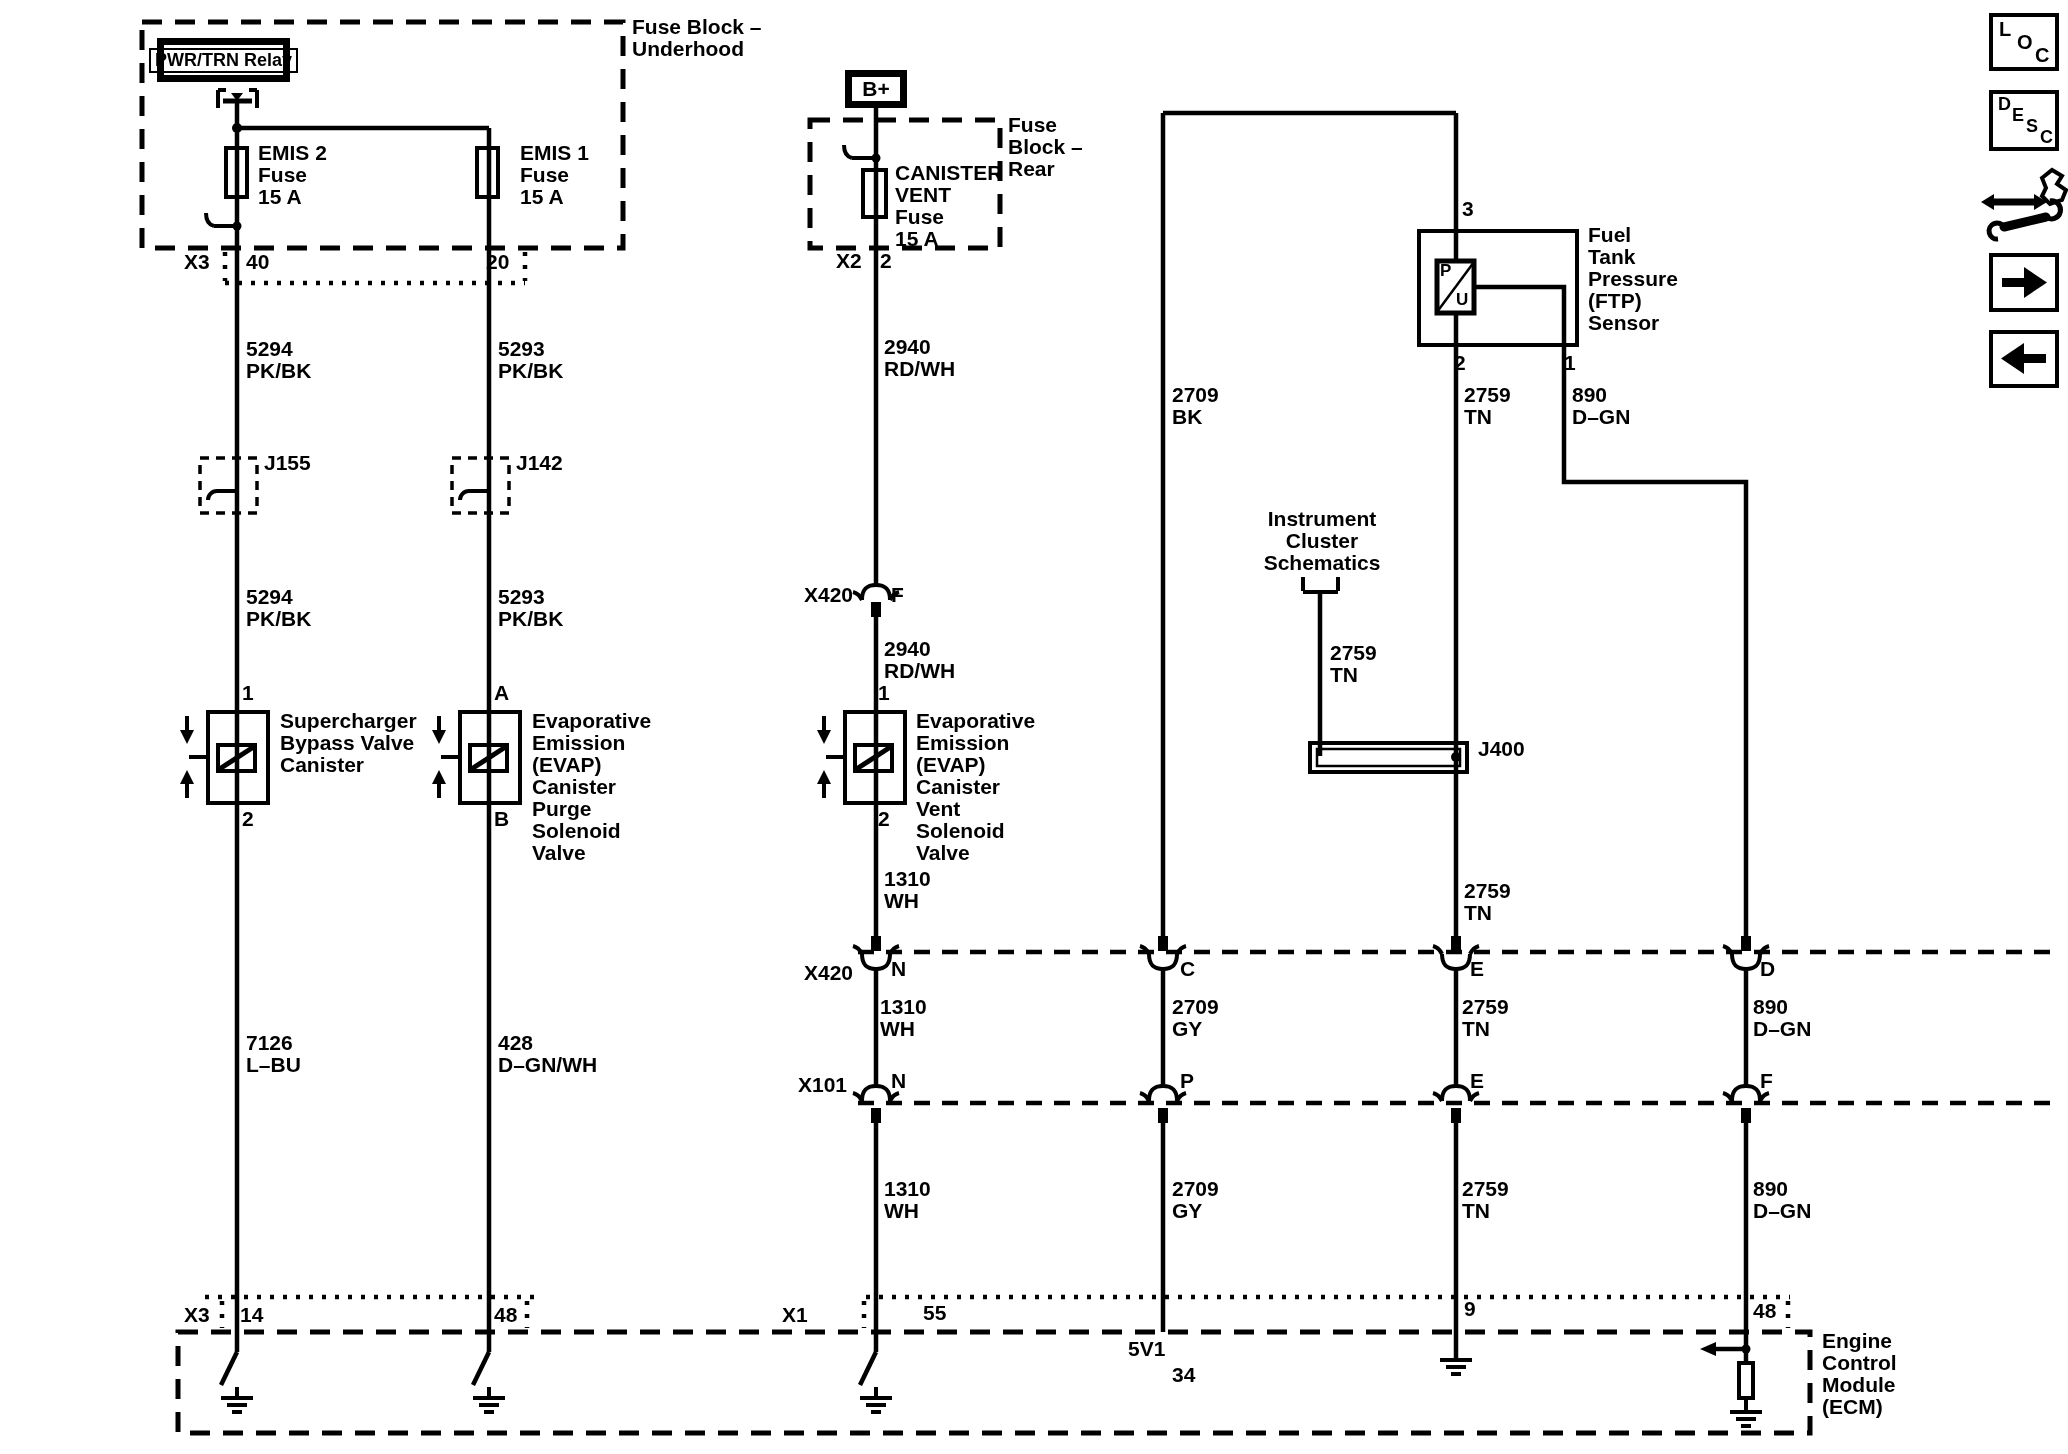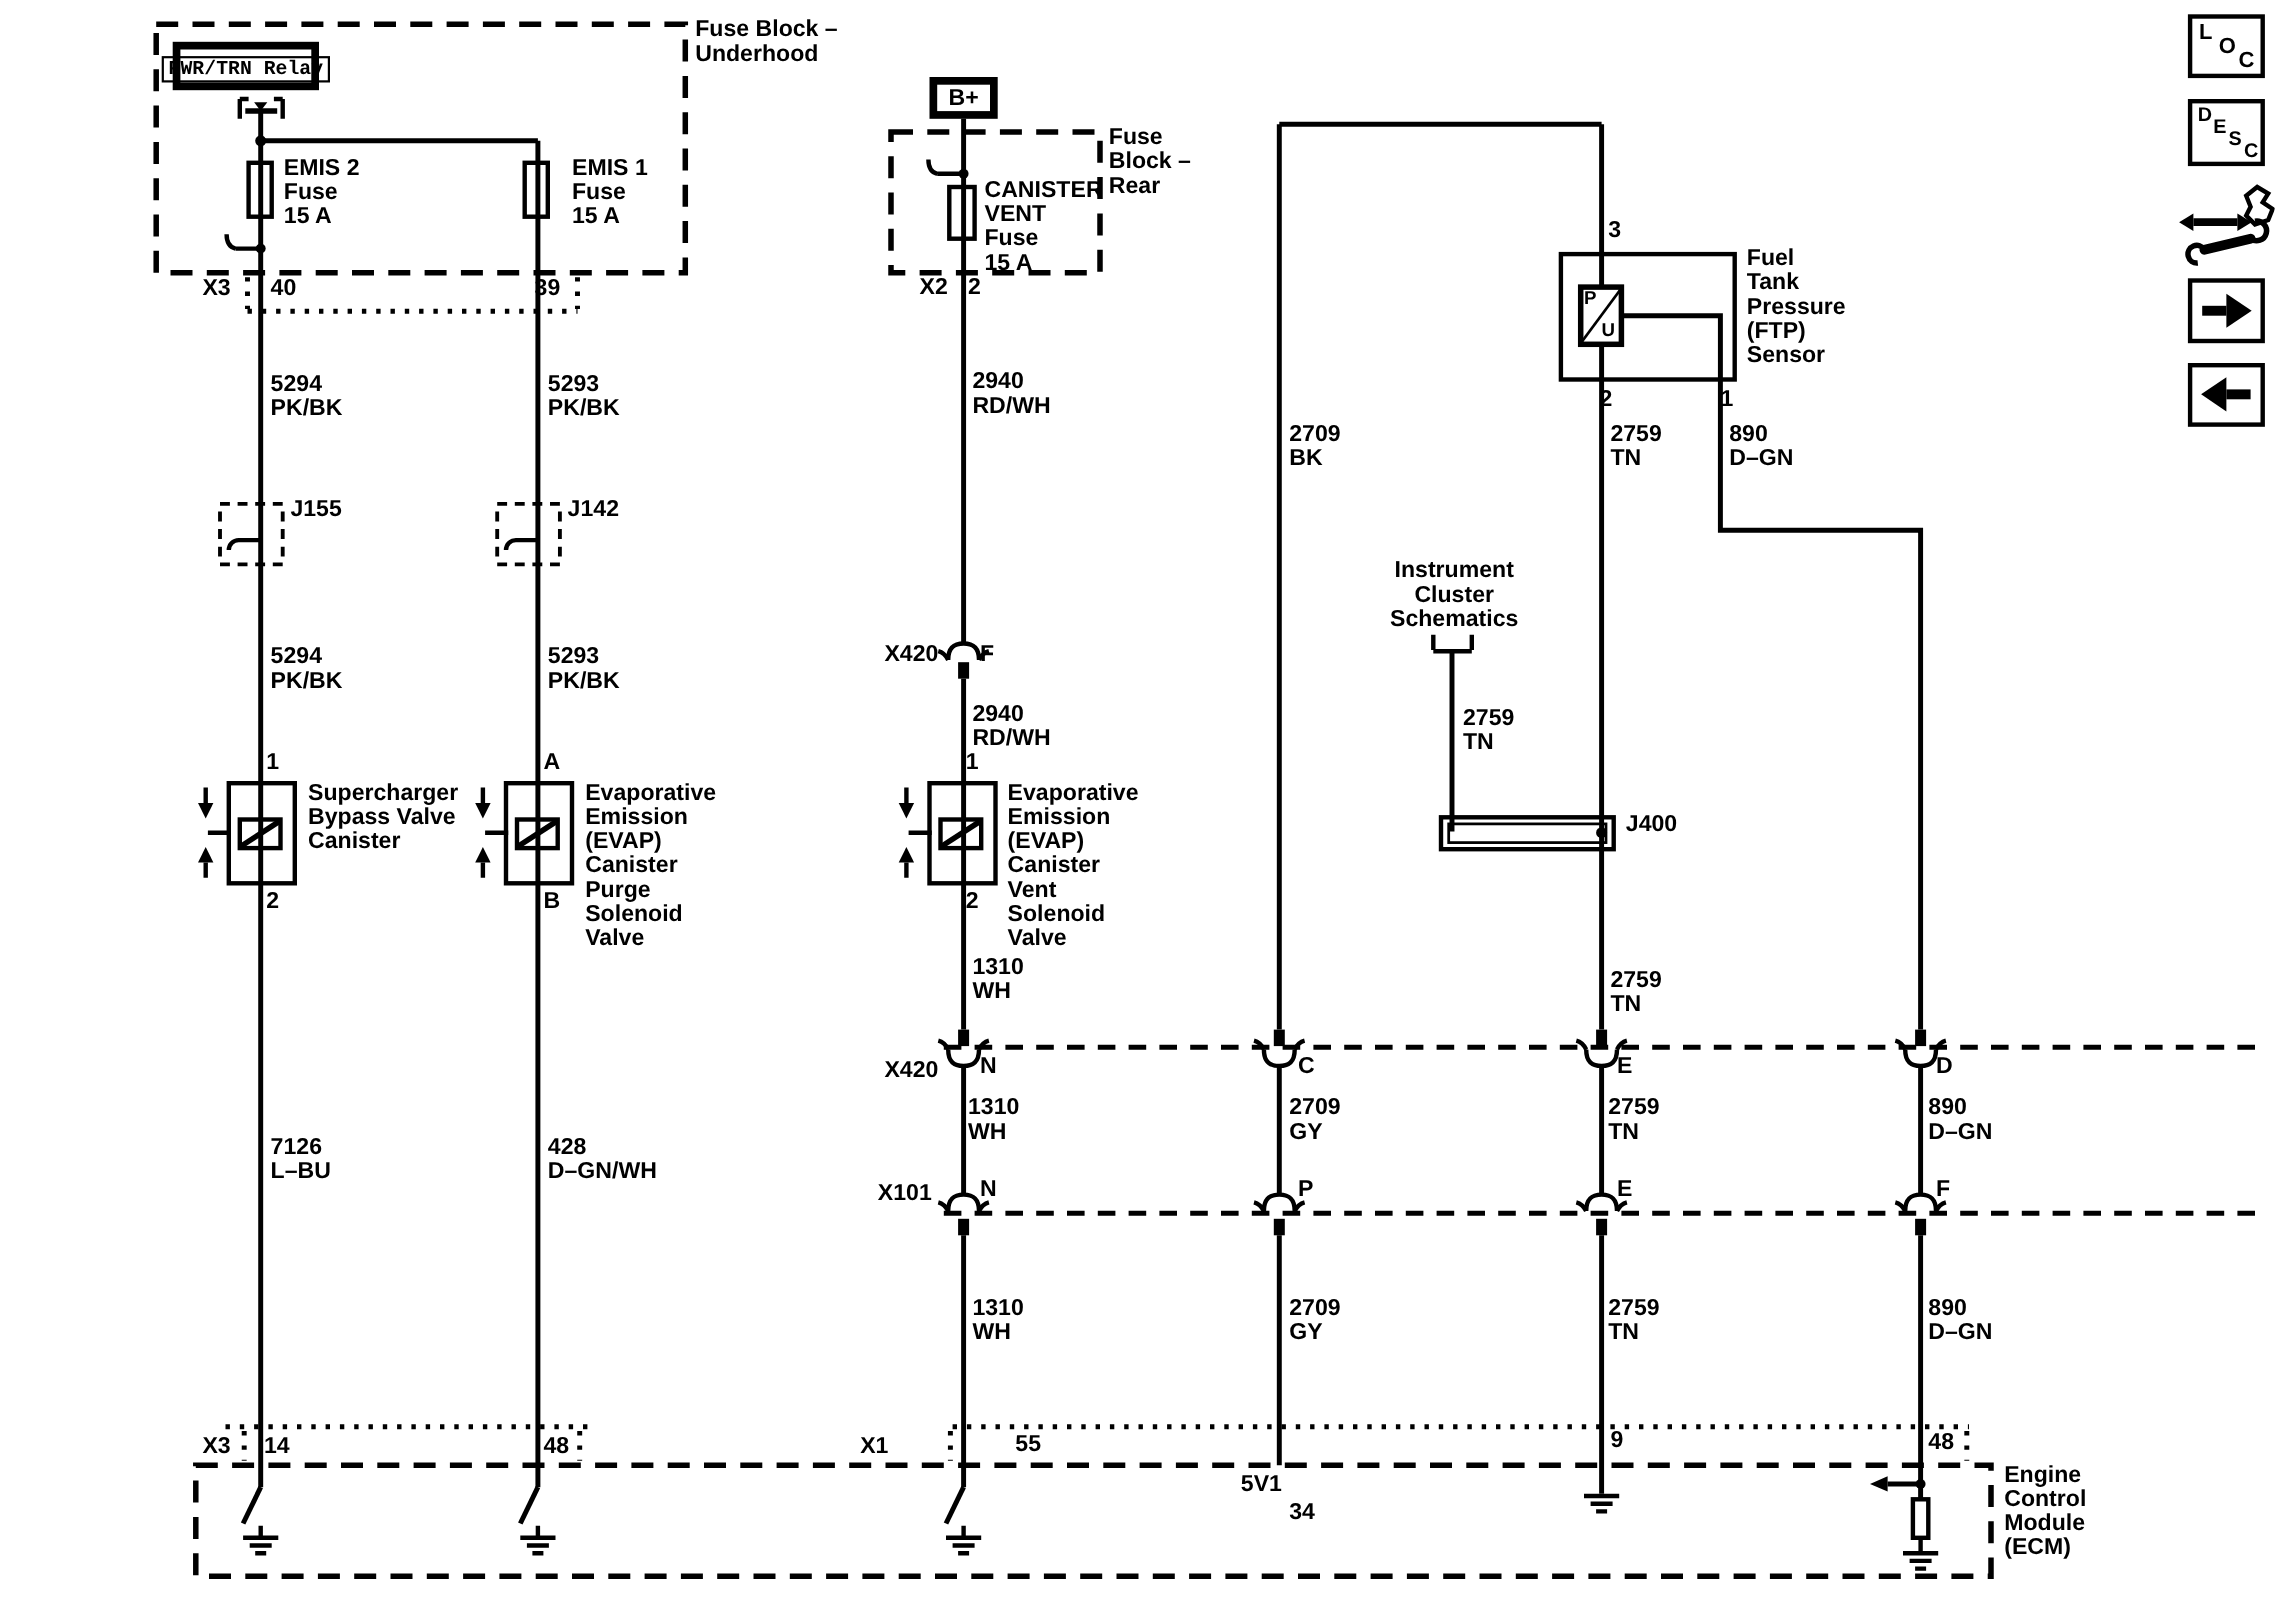--- a/index.html
+++ b/index.html
@@ -10,21 +10,21 @@
   #wires .sw4{stroke-width:4px;} #wires .sw5{stroke-width:5px;} #wires .sw2{stroke-width:2.5px;}
   #wires .dash{stroke-dasharray:20 13;stroke-width:5px;}
   #wires .dashsm{stroke-dasharray:9 7;stroke-width:3.5px;}
   #wires .dash2{stroke-dasharray:16 12;stroke-width:4.5px;}
   #wires .dot{stroke-dasharray:4 9;stroke-width:4.5px;}
   #wires .fill{fill:#000;stroke:none;}
   .lbl{position:absolute;z-index:2;color:#000;font-weight:bold;font-size:21px;line-height:22px;
        white-space:pre-line;}
   .ctr{text-align:center;transform:translateX(-50%);}
   .relaybox{position:absolute;left:157px;top:38px;width:133px;height:44px;z-index:2;
-            border:7px solid #000;box-sizing:border-box;display:flex;align-items:flex-end;justify-content:center;font-family:Liberation Mono, monospace;}
+            border:7px solid #000;box-sizing:border-box;display:flex;align-items:center;justify-content:center;}
   .relayinner{border:2px solid #000;padding:0 4px;font-weight:bold;font-size:18px;white-space:nowrap;}
   .bplusbox{position:absolute;left:845px;top:70px;width:62px;height:38px;z-index:2;
             border:7px solid #000;box-sizing:border-box;display:flex;align-items:center;justify-content:center;
             font-weight:bold;font-size:21px;}
   .navbox{position:absolute;left:1989px;width:70px;z-index:3;border:4px solid #000;
           box-sizing:border-box;background:#fff;}
   .navbox span{position:absolute;font-weight:bold;color:#000;}
   .pu{position:absolute;z-index:3;font-weight:bold;font-size:17px;color:#000;}
 </style>
 </head>
@@ -257,21 +257,21 @@
   <div class="lbl" style="left:632px;top:16px">Fuse Block –
 Underhood</div>
   <div class="lbl" style="left:258px;top:142px">EMIS 2
 Fuse
 15 A</div>
   <div class="lbl" style="left:520px;top:142px">EMIS 1
 Fuse
 15 A</div>
   <div class="lbl" style="left:184px;top:251px">X3</div>
   <div class="lbl" style="left:246px;top:251px">40</div>
-  <div class="lbl" style="left:486px;top:251px">39</div>
+  <div class="lbl" style="left:486px;top:251px">20</div>
 
   <div class="lbl" style="left:246px;top:338px">5294
 PK/BK</div>
   <div class="lbl" style="left:498px;top:338px">5293
 PK/BK</div>
   <div class="lbl" style="left:264px;top:452px">J155</div>
   <div class="lbl" style="left:516px;top:452px">J142</div>
   <div class="lbl" style="left:246px;top:586px">5294
 PK/BK</div>
   <div class="lbl" style="left:498px;top:586px">5293

